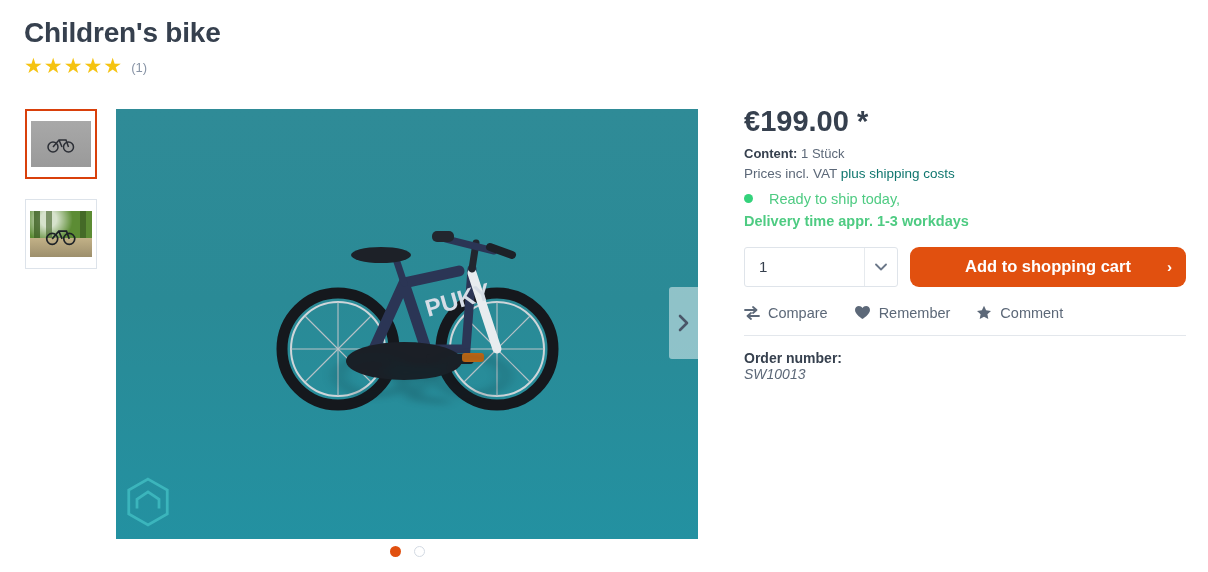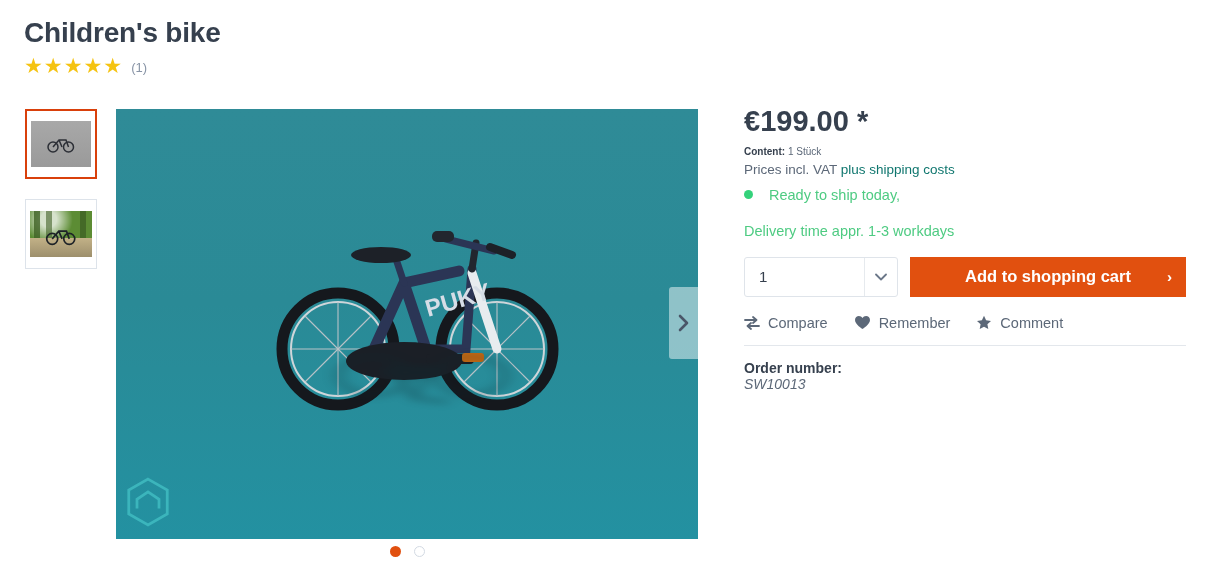--- a/index.html
+++ b/index.html
@@ -82,41 +82,41 @@
     position: absolute; left: 116px; top: 546px; width: 582px;
     display: flex; justify-content: center; align-items: center; gap: 13px;
   }
   .dot { width: 11px; height: 11px; border-radius: 50%; cursor: pointer; }
   .dot.active { background: #e1500f; }
   .dot.inactive { background: #fff; border: 1px solid #d3dae3; }
 
   
   .buybox { position: absolute; left: 744px; top: 106px; width: 442px; }
   .price { font-size: 29px; font-weight: bold; color: #36404e; line-height: 1.1; margin: 0; }
-  .content-line { font-size: 10px; margin-top: 8px; color: #5c6878; }
+  .content-line { font-size: 13px; margin-top: 8px; color: #5c6878; }
   .content-line b { color: #36404e; }
   .vat-line { font-size: 13.5px; margin-top: 5px; color: #5c6878; }
   .vat-line a { color: #0f766e; text-decoration: none; cursor: pointer; }
   .avail { display: flex; align-items: center; gap: 16px; margin-top: 10px; }
   .avail-dot { width: 9px; height: 9px; border-radius: 50%; background: #34d27b; flex: 0 0 auto; }
   .avail-txt { font-size: 14.5px; color: #4ecb82; }
-  .delivery { font-size: 14.5px; color: #4ecb82; margin-top: 20px; }
+  .delivery { font-size: 14.5px; color: #4ecb82; margin-top: 6px; font-weight: bold; }
 
   .buy-row { display: flex; align-items: stretch; gap: 12px; margin-top: 18px; }
   .qty {
     width: 154px; height: 40px; border: 1px solid #dfe4ea; background: #fff;
     border-radius: 3px; display: flex; align-items: center; cursor: pointer;
   }
   .qty-val { flex: 1; padding-left: 14px; font-size: 15px; color: #36404e; }
   .qty-caret {
     width: 33px; height: 100%; border-left: 1px solid #e6eaee;
     display: flex; align-items: center; justify-content: center;
   }
   .cart-btn {
-    flex: 1; height: 40px; background: #e1500f; border: none; border-radius: 0;
+    flex: 1; height: 40px; background: #e1500f; border: none; border-radius: 9px;
     color: #fff; font-size: 16.5px; font-weight: bold; cursor: pointer;
     display: flex; align-items: center; justify-content: center;
     position: relative; font-family: "Liberation Sans", sans-serif;
   }
   .cart-btn .chev { position: absolute; right: 14px; font-weight: bold; font-size: 15px; }
 
   .actions { display: flex; align-items: center; gap: 26px; margin-top: 18px; }
   .action { display: flex; align-items: center; gap: 8px; cursor: pointer; }
   .action-label { font-size: 14.5px; color: #5c6878; }
   .action svg, .action .gi { fill: #5c6878; color: #5c6878; }

